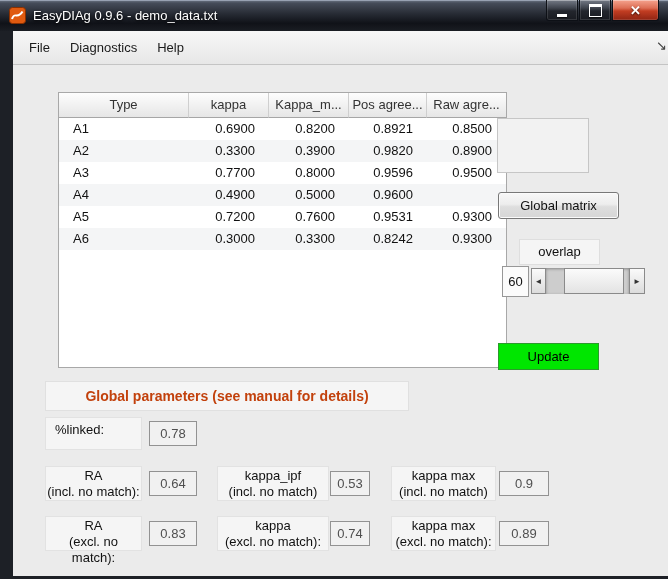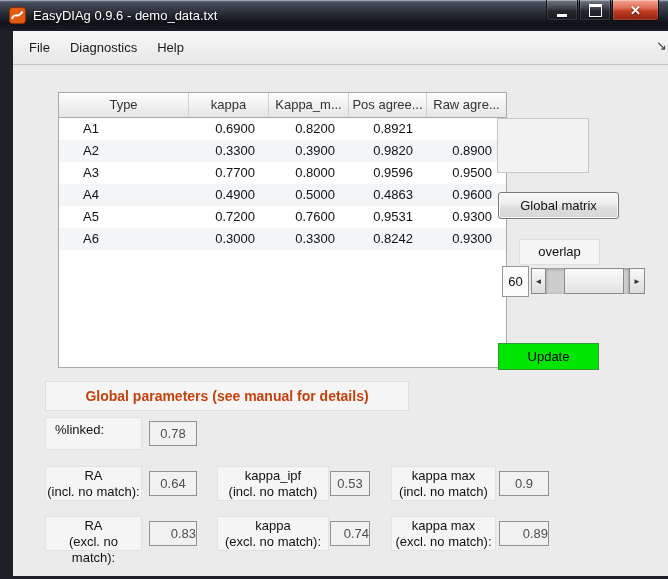--- a/index.html
+++ b/index.html
@@ -41,21 +41,21 @@
     border:1px solid #a8a8a8;box-sizing:border-box;overflow:hidden;margin-left:26px;}
   .thead,.trow{display:grid;grid-template-columns:130px 80px 80px 78px 79px;}
   .thead{height:25px;}
   .th{font-size:13px;color:#333;text-align:center;line-height:24px;
     background:linear-gradient(180deg,#fdfdfd,#e6e6e6);
     border-right:1px solid #cfcfcf;border-bottom:1px solid #a6a6a6;overflow:hidden;white-space:nowrap;}
   .th:last-child{border-right:none;}
   .trow{height:22px;}
   .trow:nth-child(even){background:#f4f5f6;}
   .td{font-size:13px;color:#111;line-height:22px;overflow:hidden;white-space:nowrap;}
-  .td.typ{padding-left:24px;}
+  .td.typ{padding-left:14px;}
   .td.num{text-align:right;padding-right:14px;}
 
   
   .flat-label{position:absolute;background:#f5f5f5;border:1px solid #dedede;box-sizing:border-box;
     font-size:13px;color:#111;text-align:center;}
   .agreement-label{left:484px;top:59px;width:123px;height:27px;line-height:25px;}
   .agreement-box{position:absolute;left:484px;top:87px;width:92px;height:55px;background:#f2f2f2;
     border:1px solid #c6c6c6;box-sizing:border-box;}
   .btn{position:absolute;border:1px solid #787878;border-radius:3px;font-size:13px;color:#111;
     text-align:center;box-sizing:border-box;cursor:default;
@@ -90,21 +90,21 @@
     font-size:13px;color:#4f4f4f;text-align:center;line-height:23px;}
   .linked-label{left:32px;top:386px;width:97px;height:33px;}
   .linked-value{left:136px;top:390px;width:48px;height:25px;}
   .lbl-c1{left:32px;width:97px;height:35px;}
   .val-c1{left:136px;width:48px;height:25px;}
   .lbl-c2{left:204px;width:112px;height:35px;}
   .val-c2{left:317px;width:40px;height:25px;}
   .lbl-c3{left:378px;width:105px;height:35px;}
   .val-c3{left:486px;width:50px;height:25px;}
   .row-incl.plabel{top:435px;}  .row-incl.pvalue{top:440px;}
-  .row-excl.plabel{top:485px;}  .row-excl.pvalue{top:490px;text-align:right;}
+  .row-excl.plabel{top:485px;}  .row-excl.pvalue{top:490px;}
 </style>
 </head>
 <body>
 
 <div class="window">
 
   <div class="titlebar">
     <div class="app-icon">
       <svg width="17" height="17" viewBox="0 0 17 17">
         <rect x="0.5" y="0.5" width="16" height="16" rx="3" fill="#e05a10" stroke="#8a3000"></rect>
@@ -141,40 +141,40 @@
         <div class="th">Kappa_m...</div>
         <div class="th">Pos agree...</div>
         <div class="th">Raw agre...</div>
       </div>
       <div class="tbody">
         <div class="trow">
           <div class="td typ">A1</div>
           <div class="td num">0.6900</div>
           <div class="td num">0.8200</div>
           <div class="td num">0.8921</div>
+          <div class="td num">0.8500</div>
         </div>
         <div class="trow">
           <div class="td typ">A2</div>
           <div class="td num">0.3300</div>
           <div class="td num">0.3900</div>
           <div class="td num">0.9820</div>
           <div class="td num">0.8900</div>
         </div>
         <div class="trow">
           <div class="td typ">A3</div>
           <div class="td num">0.7700</div>
           <div class="td num">0.8000</div>
           <div class="td num">0.9596</div>
           <div class="td num">0.9500</div>
         </div>
         <div class="trow">
           <div class="td typ">A4</div>
           <div class="td num">0.4900</div>
           <div class="td num">0.5000</div>
-          <div class="td num">0.4863</div>
           <div class="td num">0.9600</div>
         </div>
         <div class="trow">
           <div class="td typ">A5</div>
           <div class="td num">0.7200</div>
           <div class="td num">0.7600</div>
           <div class="td num">0.9531</div>
           <div class="td num">0.9300</div>
         </div>
         <div class="trow">

